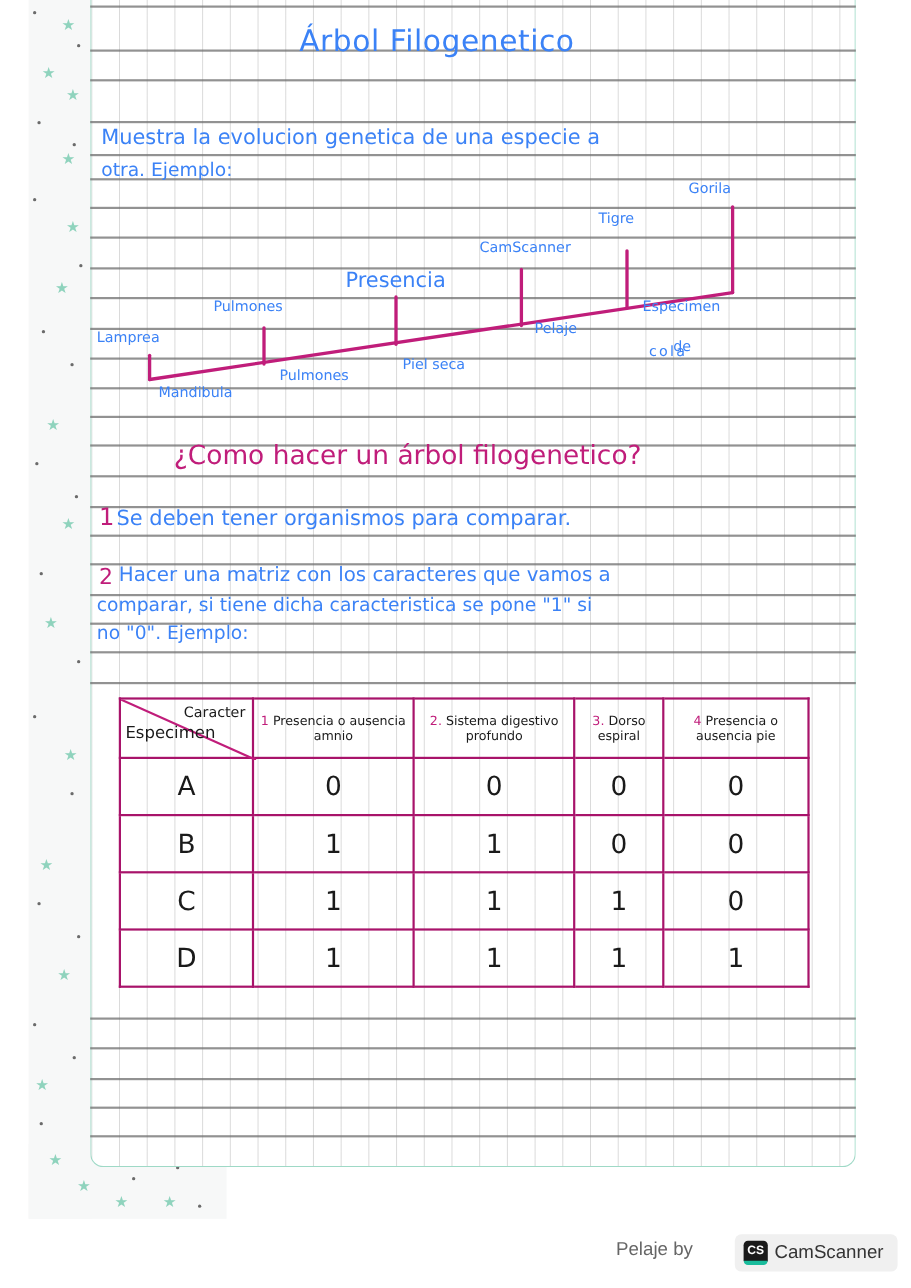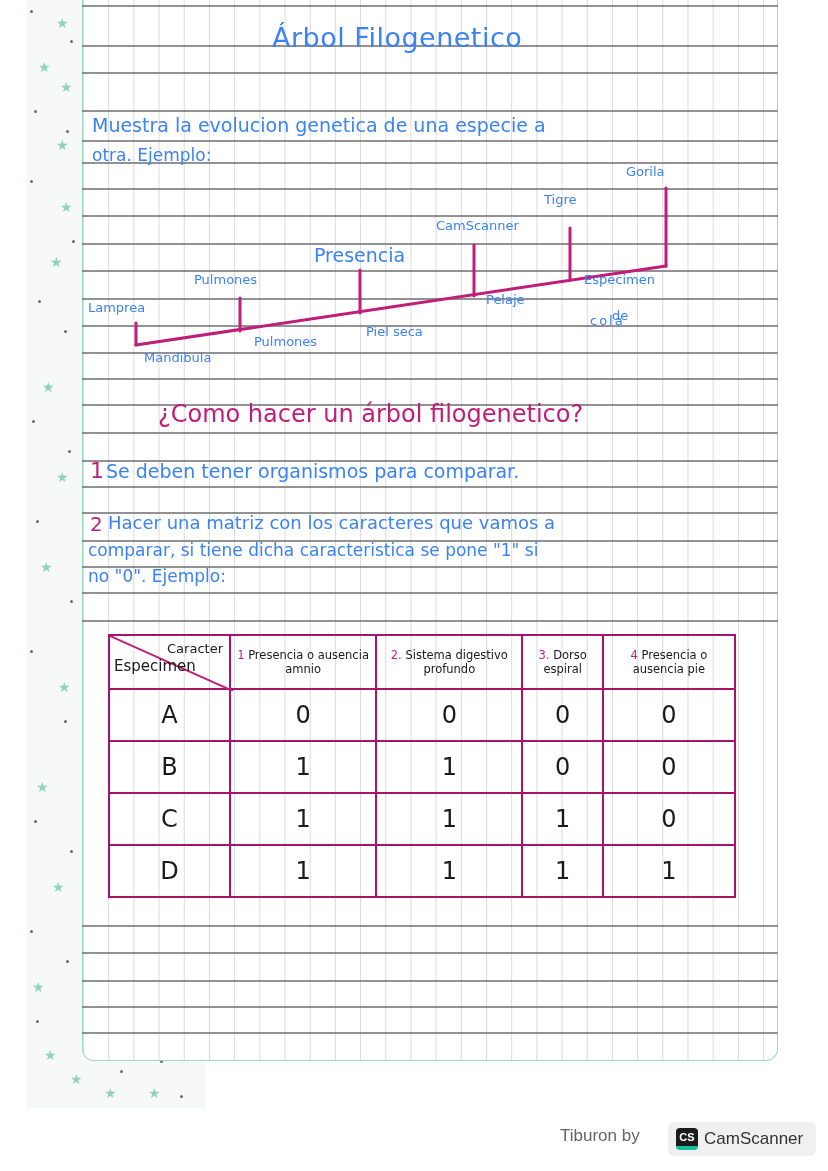--- a/index.html
+++ b/index.html
@@ -191,17 +191,17 @@
   <tr class="row">
     <td>D</td>
     <td>1</td>
     <td>1</td>
     <td>1</td>
     <td>1</td>
   </tr>
 </tbody>
   </table>
 
-<div class="footer">Tiburon by</div>
+<div class="footer">Pelaje by</div>
 <div class="badge">
   <div class="cs-icon">CS</div>
   <div class="cs-text">CamScanner</div>
 </div>
 
 </body></html>

